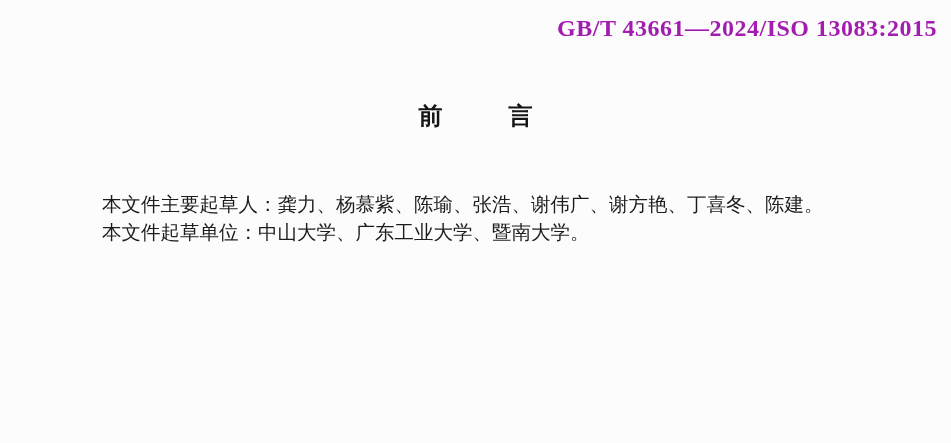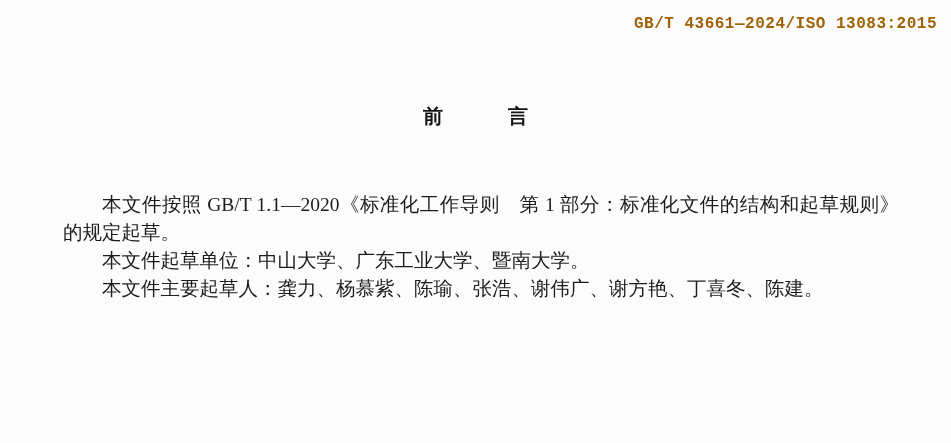--- a/index.html
+++ b/index.html
@@ -17,36 +17,36 @@
   }
   .page {
     position: absolute;
     inset: 0;
     background: #fcfcfc;
   }
   .std-number {
     position: absolute;
     top: 15px;
     right: 14px;
-    font-family: Liberation Mono, monospace;
+    font-family: Liberation Serif, serif;
     font-weight: 700;
-    font-size: 16px;
+    font-size: 24px;
     letter-spacing: 0.5px;
-    color: #a16207;
+    color: #a21caf;
     white-space: nowrap;
   }
   .doc-title {
     position: absolute;
     top: 100px;
     left: 0;
     width: 100%;
     margin: 0;
     text-align: center;
     font-weight: 700;
-    font-size: 20px;
+    font-size: 24px;
     color: #141414;
     line-height: 32px;
   }
   .doc-title .tchar + .tchar {
     margin-left: 60px;
   }
   .doc-body {
     position: absolute;
     top: 191px;
     left: 63px;
@@ -68,18 +68,17 @@
 <div class="page">
 
   <div class="std-number">GB/T 43661—2024/ISO 13083:2015</div>
 
   <h1 class="doc-title">
     <span class="tchar">前</span>
     <span class="tchar">言</span>
   </h1>
 
   <div class="doc-body">
-    <p>本文件按照 GB/T 1.1—2020《标准化工作导则　第 1 部分：标准化文件的结构和起草规则》的规定起草。</p>
+    <p>本文件主要起草人：龚力、杨慕紫、陈瑜、张浩、谢伟广、谢方艳、丁喜冬、陈建。</p>
     <p>本文件起草单位：中山大学、广东工业大学、暨南大学。</p>
-    <p>本文件主要起草人：龚力、杨慕紫、陈瑜、张浩、谢伟广、谢方艳、丁喜冬、陈建。</p>
   </div>
 
 </div>
 
 </body></html>

